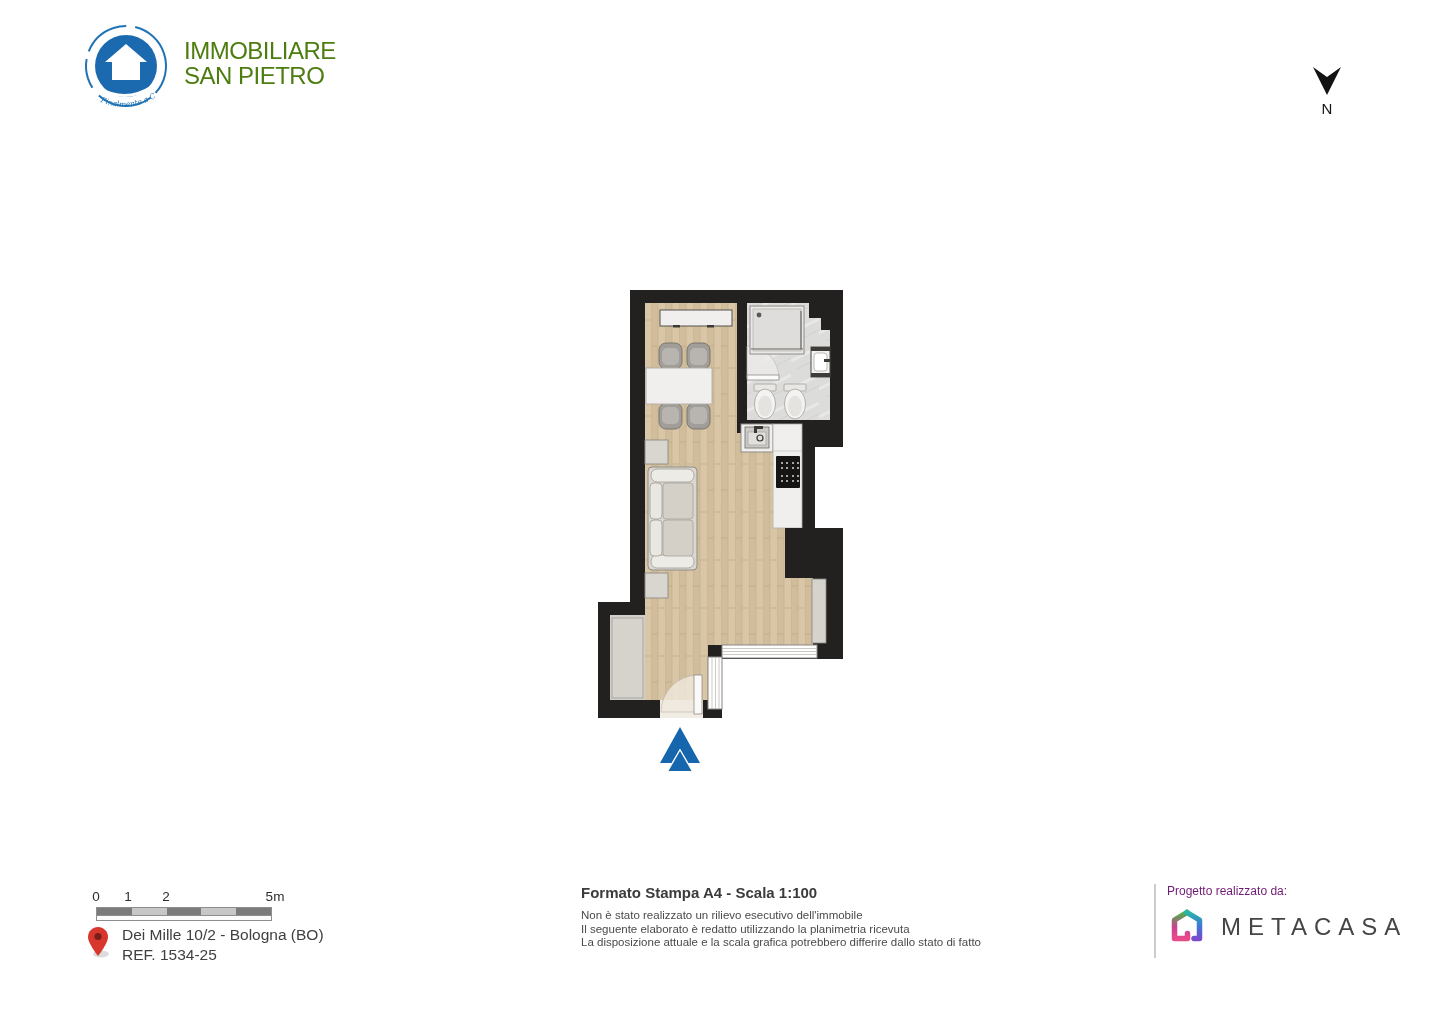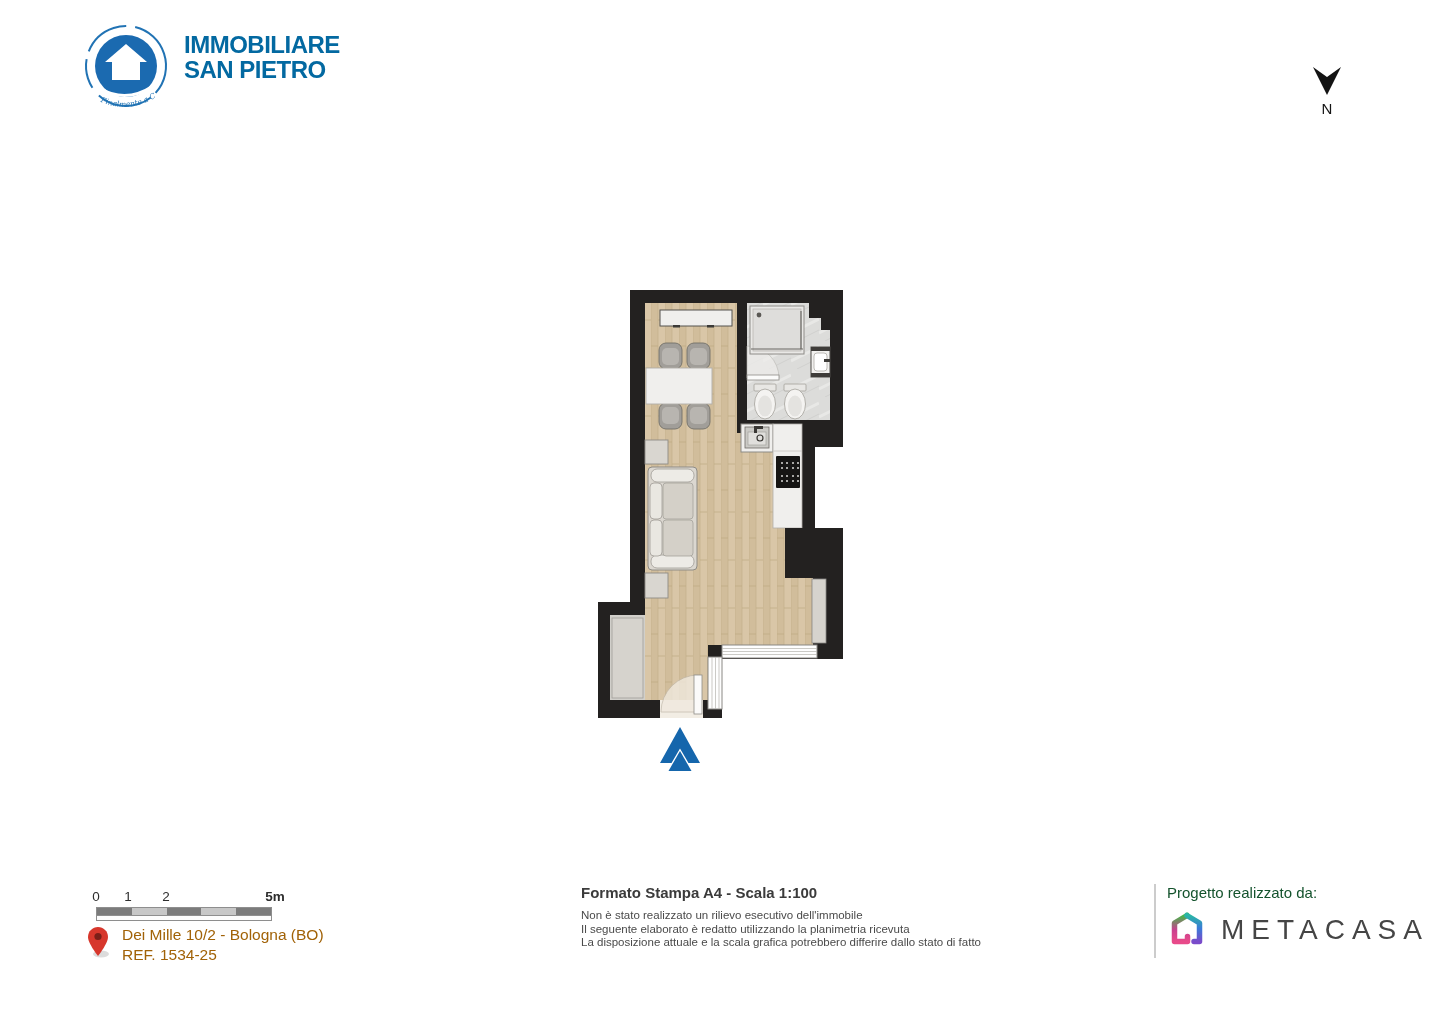--- a/index.html
+++ b/index.html
@@ -2,56 +2,56 @@
 <html><head>
 <meta charset="utf-8">
 <style>
   html,body{margin:0;padding:0;background:#ffffff;}
   .page{position:relative;width:1440px;height:1018px;background:#ffffff;overflow:hidden;
         font-family:"Liberation Sans",sans-serif;}
 
   
   .brand{position:absolute;left:80px;top:20px;display:flex;align-items:flex-start;}
   .brand-mark{width:92px;height:96px;}
-  .brand-text{margin-left:12px;margin-top:12px;font-weight:bold;color:#0369a1;
+  .brand-text{margin-left:12px;margin-top:18px;font-weight:normal;color:#4d7c0f;
               font-size:24px;line-height:25px;letter-spacing:-0.5px;}
 
   
   .compass{position:absolute;left:1310px;top:64px;width:34px;text-align:center;}
   .compass-n{font-size:15px;color:#141414;margin-top:0px;}
 
   
   .plan{position:absolute;left:595px;top:285px;width:250px;height:490px;}
 
   
   .scalebar-wrap{position:absolute;left:96px;top:889px;width:188px;height:30px;}
   .scalebar-labels{position:relative;height:16px;font-size:13.5px;color:#2d2d2d;}
   .scalebar-labels span{position:absolute;transform:translateX(-50%);}
-  .sb-0{left:0;} .sb-1{left:32px;} .sb-2{left:70px;} .sb-5{left:179px;font-weight:bold;}
+  .sb-0{left:0;} .sb-1{left:32px;} .sb-2{left:70px;} .sb-5{left:179px;}
   .scalebar{position:relative;width:176px;margin-top:2px;}
   .sb-row1{display:flex;height:7px;border:1px solid #8e8e8e;}
   .sb-row1 div{width:35px;height:100%;}
   .sb-dark{background:#7b7b7b;} .sb-light{background:#c7c7c7;}
   .sb-row2{height:4px;border:1px solid #8e8e8e;border-top:none;background:#fcfcfc;}
 
   .addr{position:absolute;left:88px;top:925px;display:flex;}
   .addr-pin{width:22px;height:32px;margin-top:2px;}
-  .addr-text{margin-left:12px;font-size:15.5px;color:#a16207;line-height:20px;}
+  .addr-text{margin-left:12px;font-size:15.5px;color:#404040;line-height:20px;}
 
   .printinfo{position:absolute;right:299px;top:884px;width:560px;text-align:left;}
   .printinfo-title{font-size:15px;font-weight:bold;color:#3b3b3b;margin-bottom:8px;}
   .printinfo-lines{font-size:11.5px;color:#4a4a4a;line-height:13.5px;}
 
   .foot-divider{position:absolute;left:1154px;top:884px;width:2px;height:74px;background:#cccccc;}
 
   .credits{position:absolute;left:1167px;top:884px;}
-  .credits-label{font-size:15px;color:#14532d;}
+  .credits-label{font-size:12px;color:#701a75;}
   .credits-logo{display:flex;align-items:center;margin-top:9px;}
   .credits-icon{width:40px;height:40px;}
-  .credits-word{margin-left:14px;font-size:28px;letter-spacing:7px;color:#454545;font-weight:400;}
+  .credits-word{margin-left:14px;font-size:24px;letter-spacing:7px;color:#454545;font-weight:400;}
 </style>
 </head>
 <body>
 
 <div class="page">
 
   <div class="brand">
     <svg class="brand-mark" viewBox="0 0 92 96">
       <circle cx="46" cy="46" r="40" fill="none" stroke="#2173b4" stroke-width="2" stroke-dasharray="42 7 56 10 30 8 48 9" transform="rotate(-18 46 46)"></circle>
       <circle cx="46" cy="46" r="31" fill="#1b6ab0"></circle>

